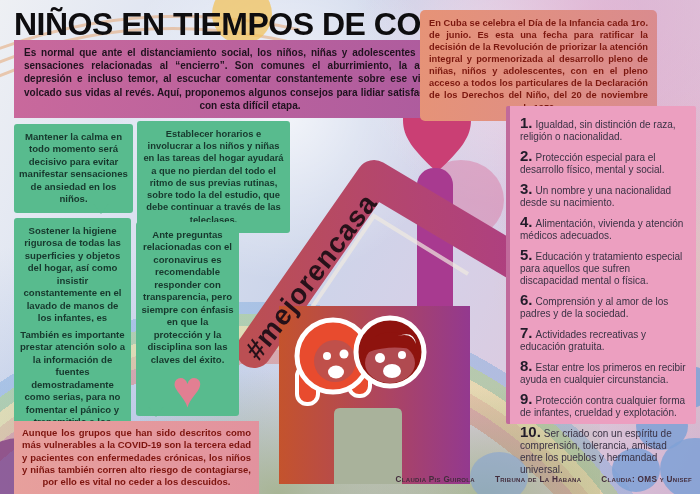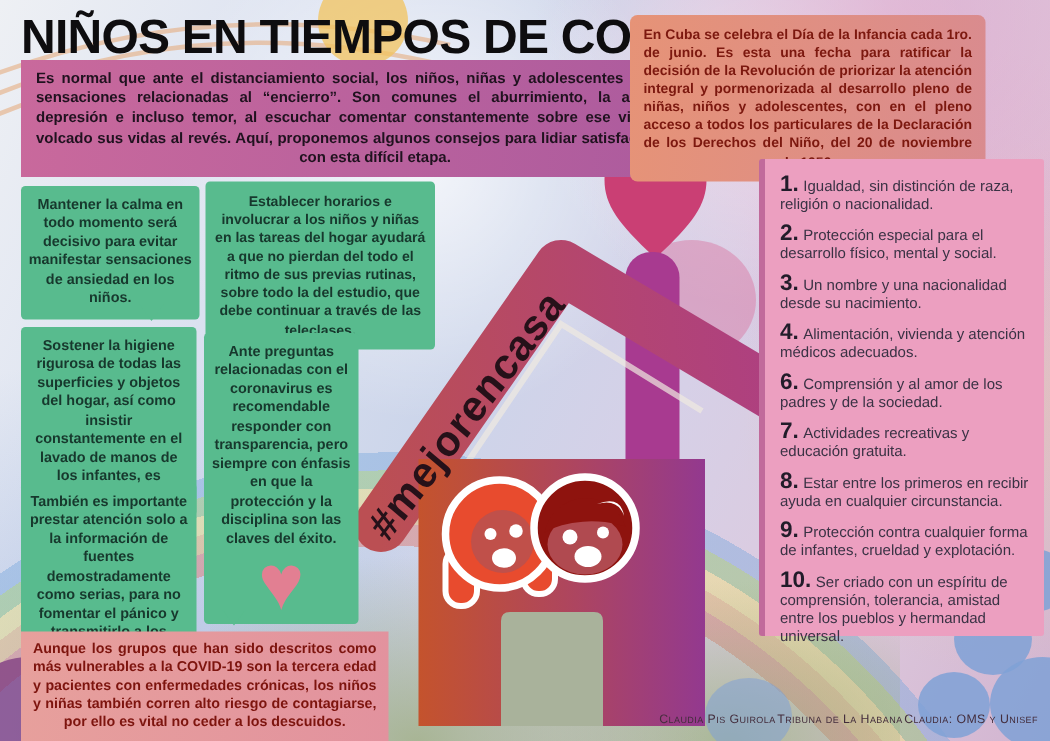--- a/index.html
+++ b/index.html
@@ -98,22 +98,22 @@
   
   .rights{
     left:506px;top:106px;width:190px;height:318px;padding:9px 7px 6px 10px;
     background:#ec9fc0;border-left:4px solid rgba(143,43,110,.45);border-radius:2px;
   }
   .rights ul{list-style:none;margin:0;padding:0;}
   .rights li{margin-bottom:5px;color:#3a3244;font-size:10px;line-height:1.2;text-align:left;}
   .rights .num{font-size:15px;font-weight:700;color:#221c2a;margin-right:3px;line-height:1;}
   
   .credits{
-    position:absolute;right:8px;top:475px;z-index:6;display:flex;gap:1px;
-    font-size:8.2px;font-weight:400;color:#432d3c;font-variant:small-caps;letter-spacing:.3px;
+    position:absolute;right:8px;top:475px;z-index:6;display:flex;gap:20px;
+    font-size:8.2px;font-weight:700;color:#432d3c;font-variant:small-caps;letter-spacing:.3px;
   }
 </style>
 </head>
 <body>
 
 <div class="canvas">
 
   <div class="bg-layer wash"></div>
   <div class="rainbow"></div>
   <div class="hills"></div>
@@ -200,20 +200,21 @@
   <div class="box tip tip5">También es importante prestar atención solo a la información de fuentes demostradamente como serias, para no fomentar el pánico y transmitirlo a los pequeños.</div>
 
   <div class="box warning">Aunque los grupos que han sido descritos como más vulnerables a la COVID-19 son la tercera edad y pacientes con enfermedades crónicas, los niños y niñas también corren alto riesgo de contagiarse, por ello es vital no ceder a los descuidos.</div>
 
   <div class="box rights">
     <ul>
       <li><span class="num">1.</span><span>Igualdad, sin distinción de raza, religión o nacionalidad.</span></li>
       <li><span class="num">2.</span><span>Protección especial para el desarrollo físico, mental y social.</span></li>
       <li><span class="num">3.</span><span>Un nombre y  una nacionalidad desde su nacimiento.</span></li>
       <li><span class="num">4.</span><span>Alimentación, vivienda y atención médicos adecuados.</span></li>
+      <li><span class="num">5.</span><span>Educación y  tratamiento especial para aquellos que sufren discapacidad mental o física.</span></li>
       <li><span class="num">6.</span><span>Comprensión y al amor de los padres y de la sociedad.</span></li>
       <li><span class="num">7.</span><span>Actividades recreativas y educación gratuita.</span></li>
       <li><span class="num">8.</span><span>Estar entre los primeros en recibir ayuda en cualquier circunstancia.</span></li>
       <li><span class="num">9.</span><span>Protección contra cualquier forma de infantes, crueldad y explotación.</span></li>
       <li><span class="num">10.</span><span>Ser criado con un espíritu de comprensión, tolerancia, amistad entre los pueblos y hermandad universal.</span></li>
     </ul>
   </div>
 
   <div class="credits">
     <span>Claudia Pis Guirola</span>

